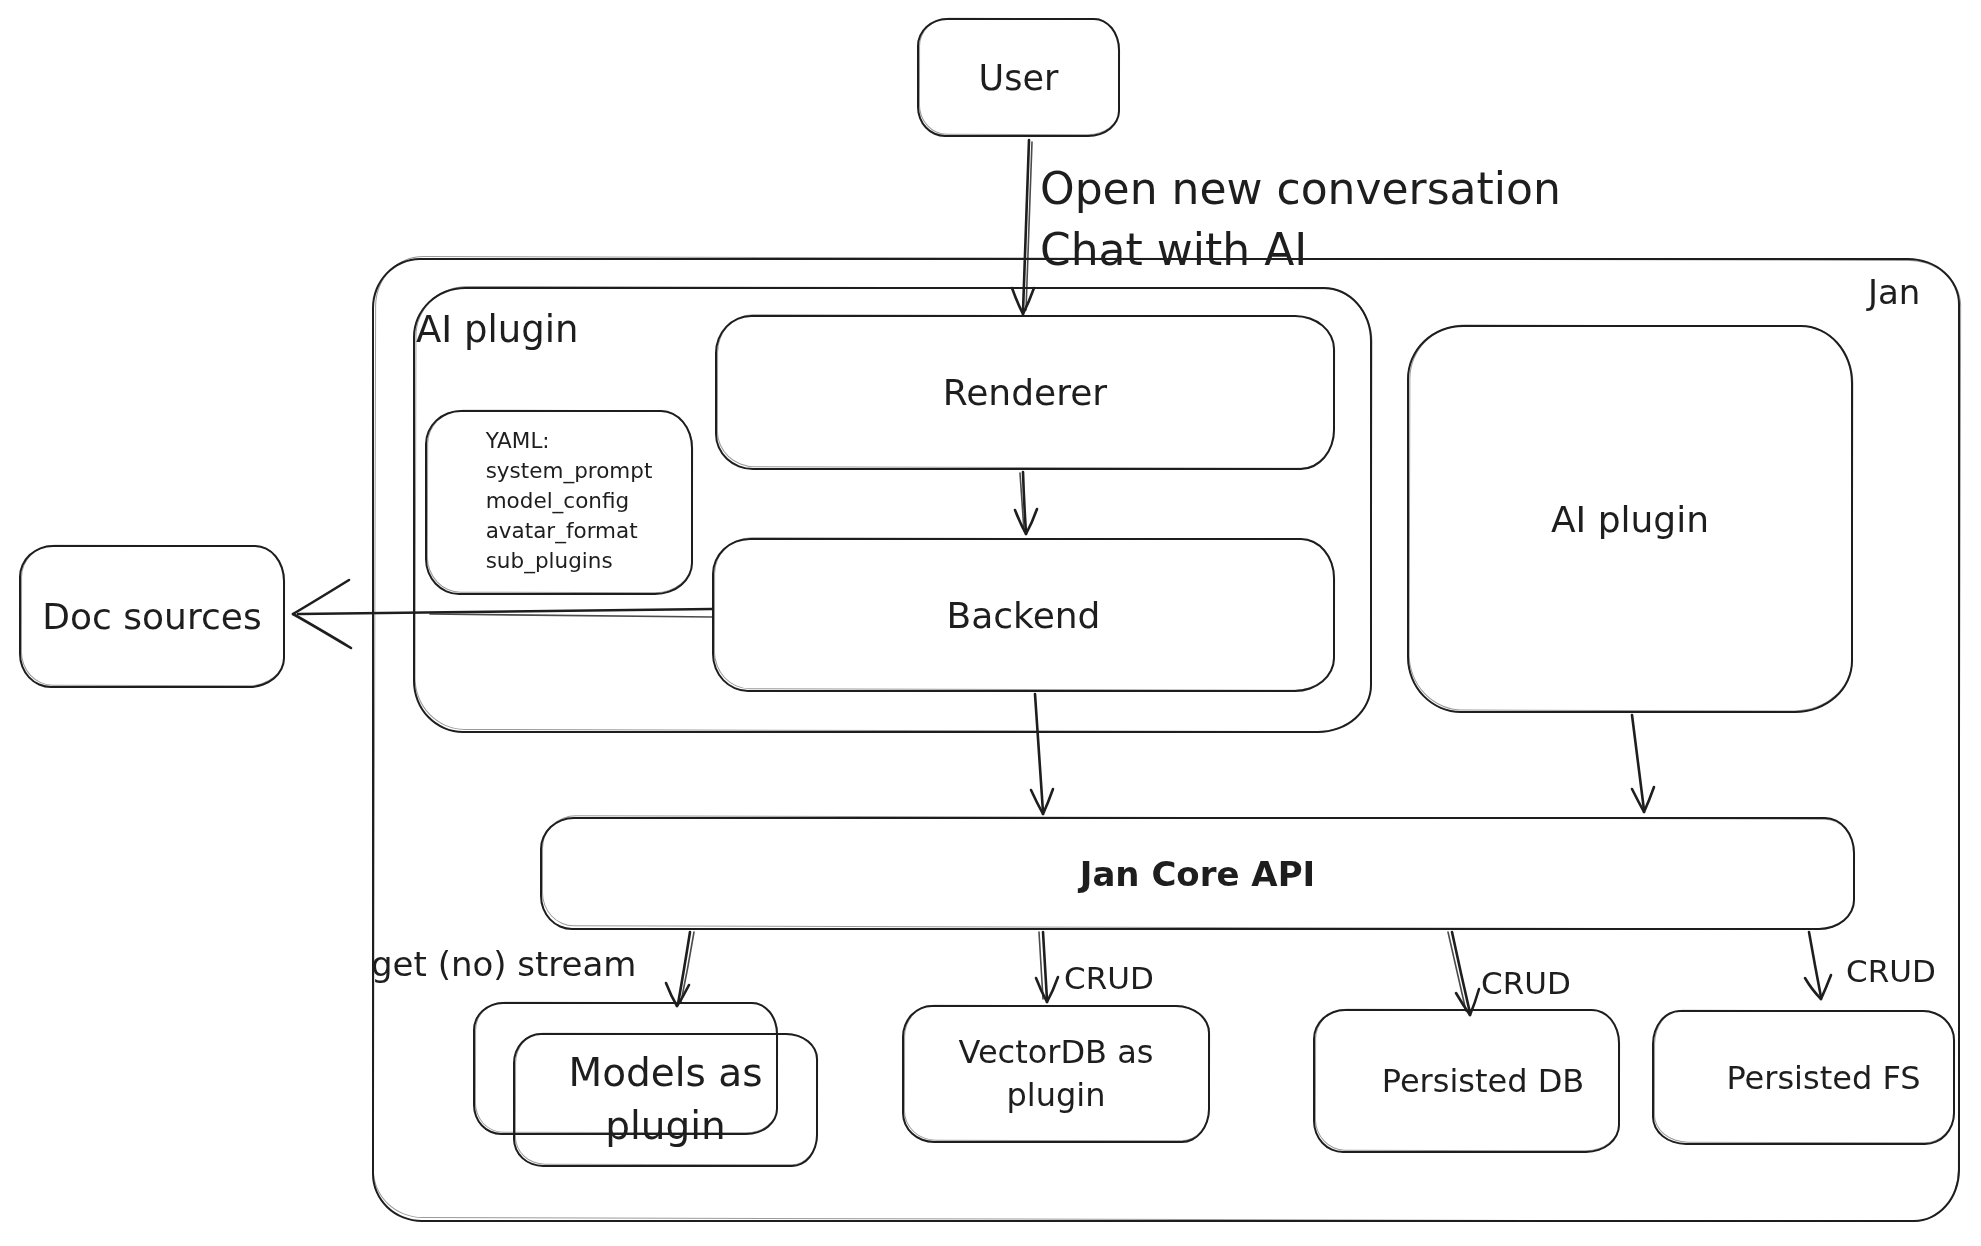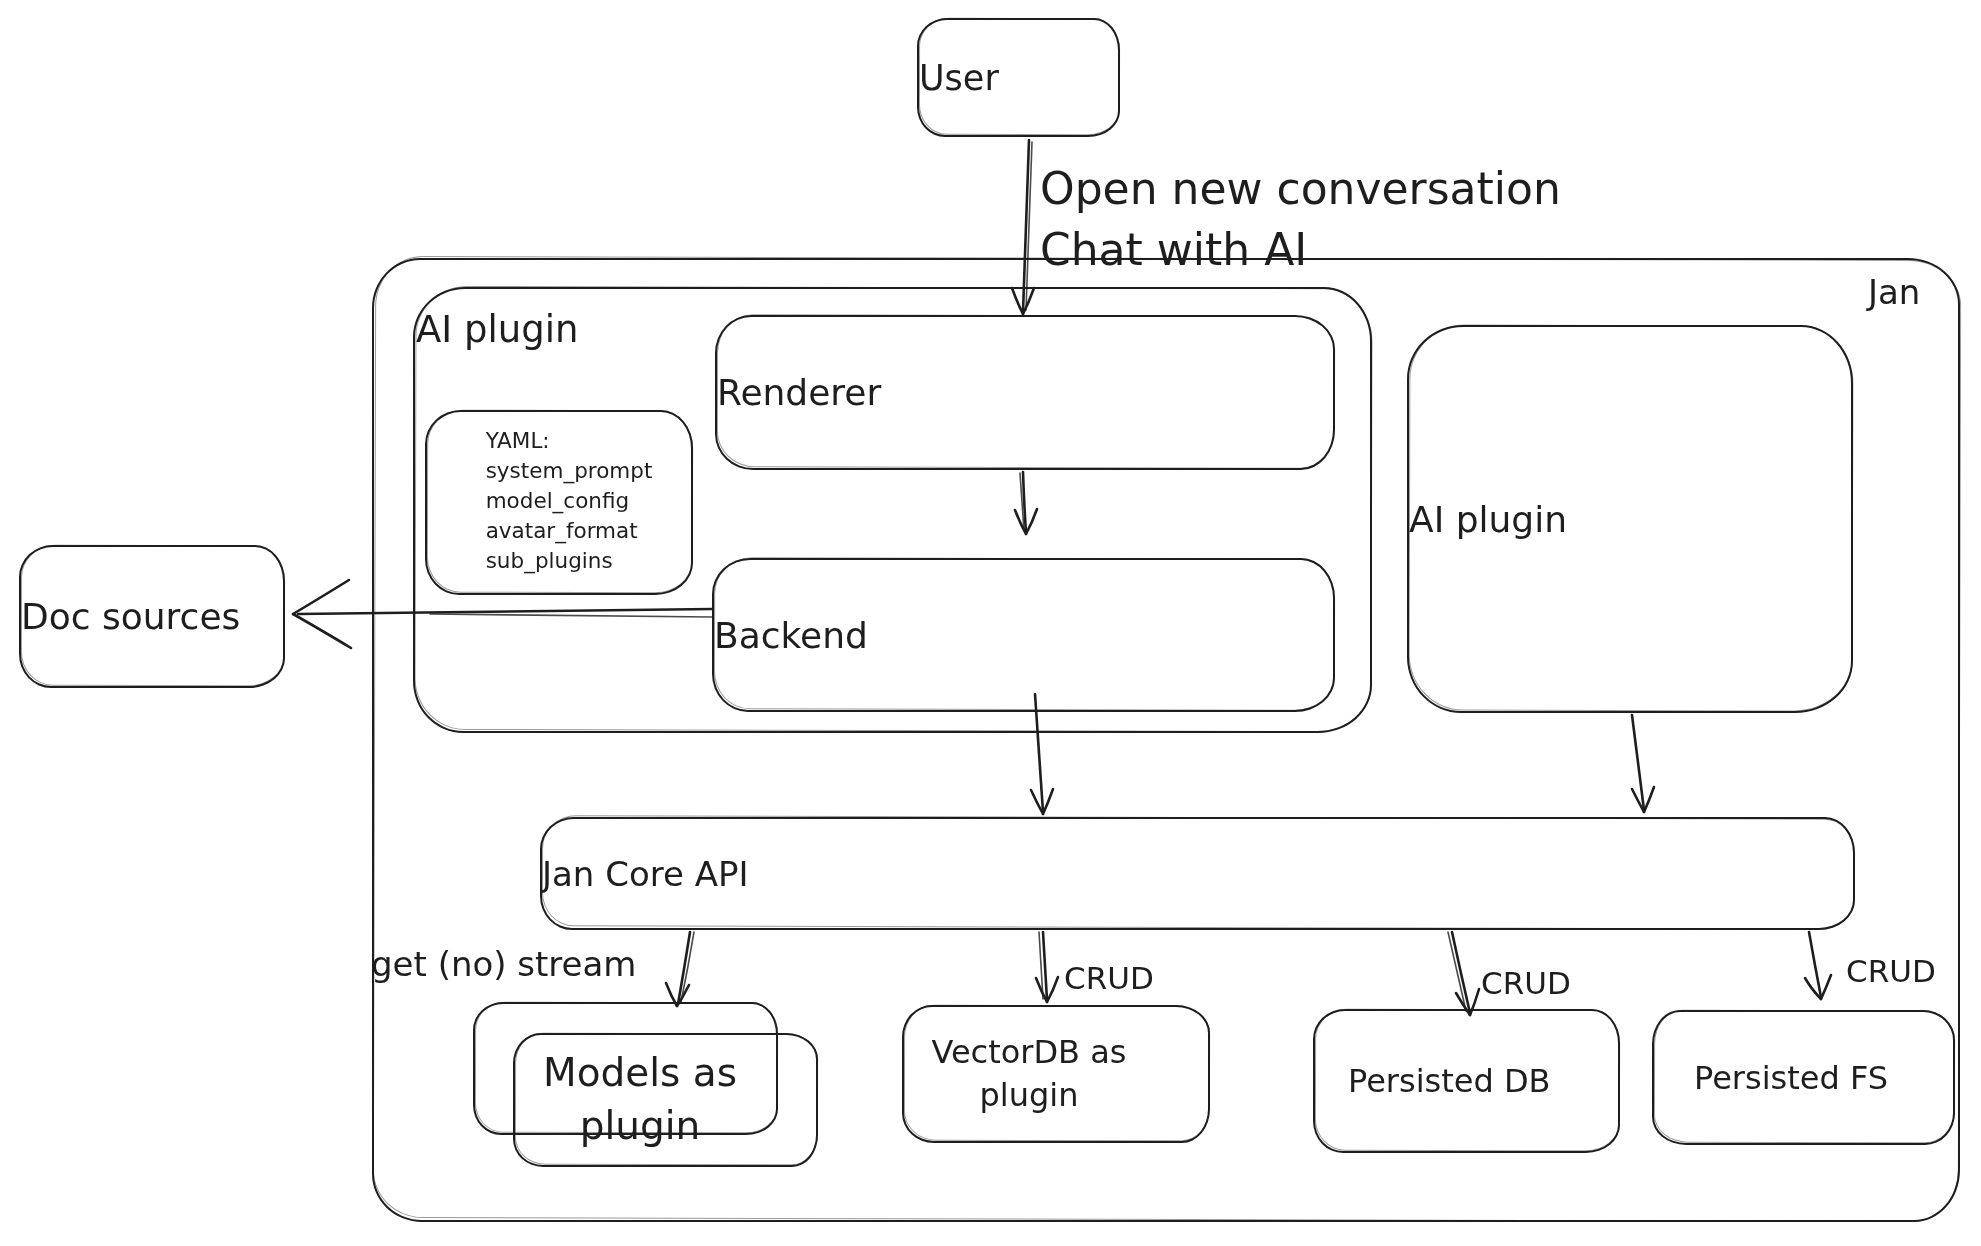--- a/index.html
+++ b/index.html
@@ -2,21 +2,21 @@
 <html><head>
 <meta charset="utf-8">
 <style>
   html,body{margin:0;padding:0;background:#ffffff;}
   .stage{
     position:relative;width:1981px;height:1246px;background:#ffffff;overflow:hidden;
     font-family:"DejaVu Sans","Liberation Sans",sans-serif;color:#1e1e1e;
   }
   .box{
     position:absolute;box-sizing:border-box;border:2.6px solid #1e1e1e;background:transparent;
-    display:flex;align-items:center;justify-content:flex-start;text-align:center;
+    display:flex;align-items:center;justify-content:center;text-align:center;
   }
   
   .box::before{
     content:"";position:absolute;inset:-1px;border:1.3px solid rgba(30,30,30,.45);
     border-radius:inherit;transform:rotate(.15deg) translate(1px,-1px);pointer-events:none;
   }
   .container-label{position:absolute;font-weight:500;}
   .edge-label{position:absolute;white-space:nowrap;}
   svg.arrows{position:absolute;left:0;top:0;z-index:6;pointer-events:none;}
   svg.arrows path{stroke:#1e1e1e;stroke-width:2.6;fill:none;stroke-linecap:round;stroke-linejoin:round;}
@@ -45,33 +45,33 @@
 <span>system_prompt</span>
 <span>model_config</span>
 <span>avatar_format</span>
 <span>sub_plugins</span></div>
   </div>
 
   <div class="box" style="left:715px;top:315px;width:620px;height:155px;border-radius:36px 40px 34px 38px/38px 34px 40px 36px;font-size:36px;">
     <span class="lbl">Renderer</span>
   </div>
 
-  <div class="box" style="left:712px;top:538px;width:623px;height:154px;border-radius:38px 34px 40px 36px/36px 40px 34px 38px;font-size:36px;margin-top:20px;">
+  <div class="box" style="left:712px;top:538px;width:623px;height:154px;border-radius:38px 34px 40px 36px/36px 40px 34px 38px;font-size:36px;">
     <span class="lbl">Backend</span>
   </div>
 
   <div class="box" style="left:1407px;top:325px;width:446px;height:388px;border-radius:56px 52px 58px 54px/54px 58px 52px 56px;font-size:36px;">
     <span class="lbl">AI plugin</span>
   </div>
 
   <div class="box" style="left:19px;top:545px;width:266px;height:143px;border-radius:34px 30px 36px 32px/32px 36px 30px 34px;font-size:36px;">
     <span class="lbl">Doc sources</span>
   </div>
 
-  <div class="box" style="left:540px;top:817px;width:1315px;height:113px;border-radius:34px 30px 36px 32px/32px 36px 30px 34px;font-size:34px;">
+  <div class="box" style="left:540px;top:817px;width:1315px;height:113px;border-radius:34px 30px 36px 32px/32px 36px 30px 34px;font-size:34px;font-weight:bold;">
     <span class="lbl">Jan Core API</span>
   </div>
 
   <div class="box" style="left:473px;top:1002px;width:305px;height:133px;border-radius:30px 26px 32px 28px/28px 32px 26px 30px;"></div>
   <div class="box" style="left:513px;top:1033px;width:305px;height:134px;border-radius:28px 32px 26px 30px/30px 26px 32px 28px;font-size:39px;line-height:1.35;background:transparent;">
     <span class="lbl" style="max-width:250px;">Models as plugin</span>
   </div>
 
   <div class="box" style="left:902px;top:1005px;width:308px;height:138px;border-radius:30px 34px 28px 32px/32px 28px 34px 30px;font-size:32px;line-height:1.35;">
     <span class="lbl" style="max-width:250px;">VectorDB as plugin</span>

